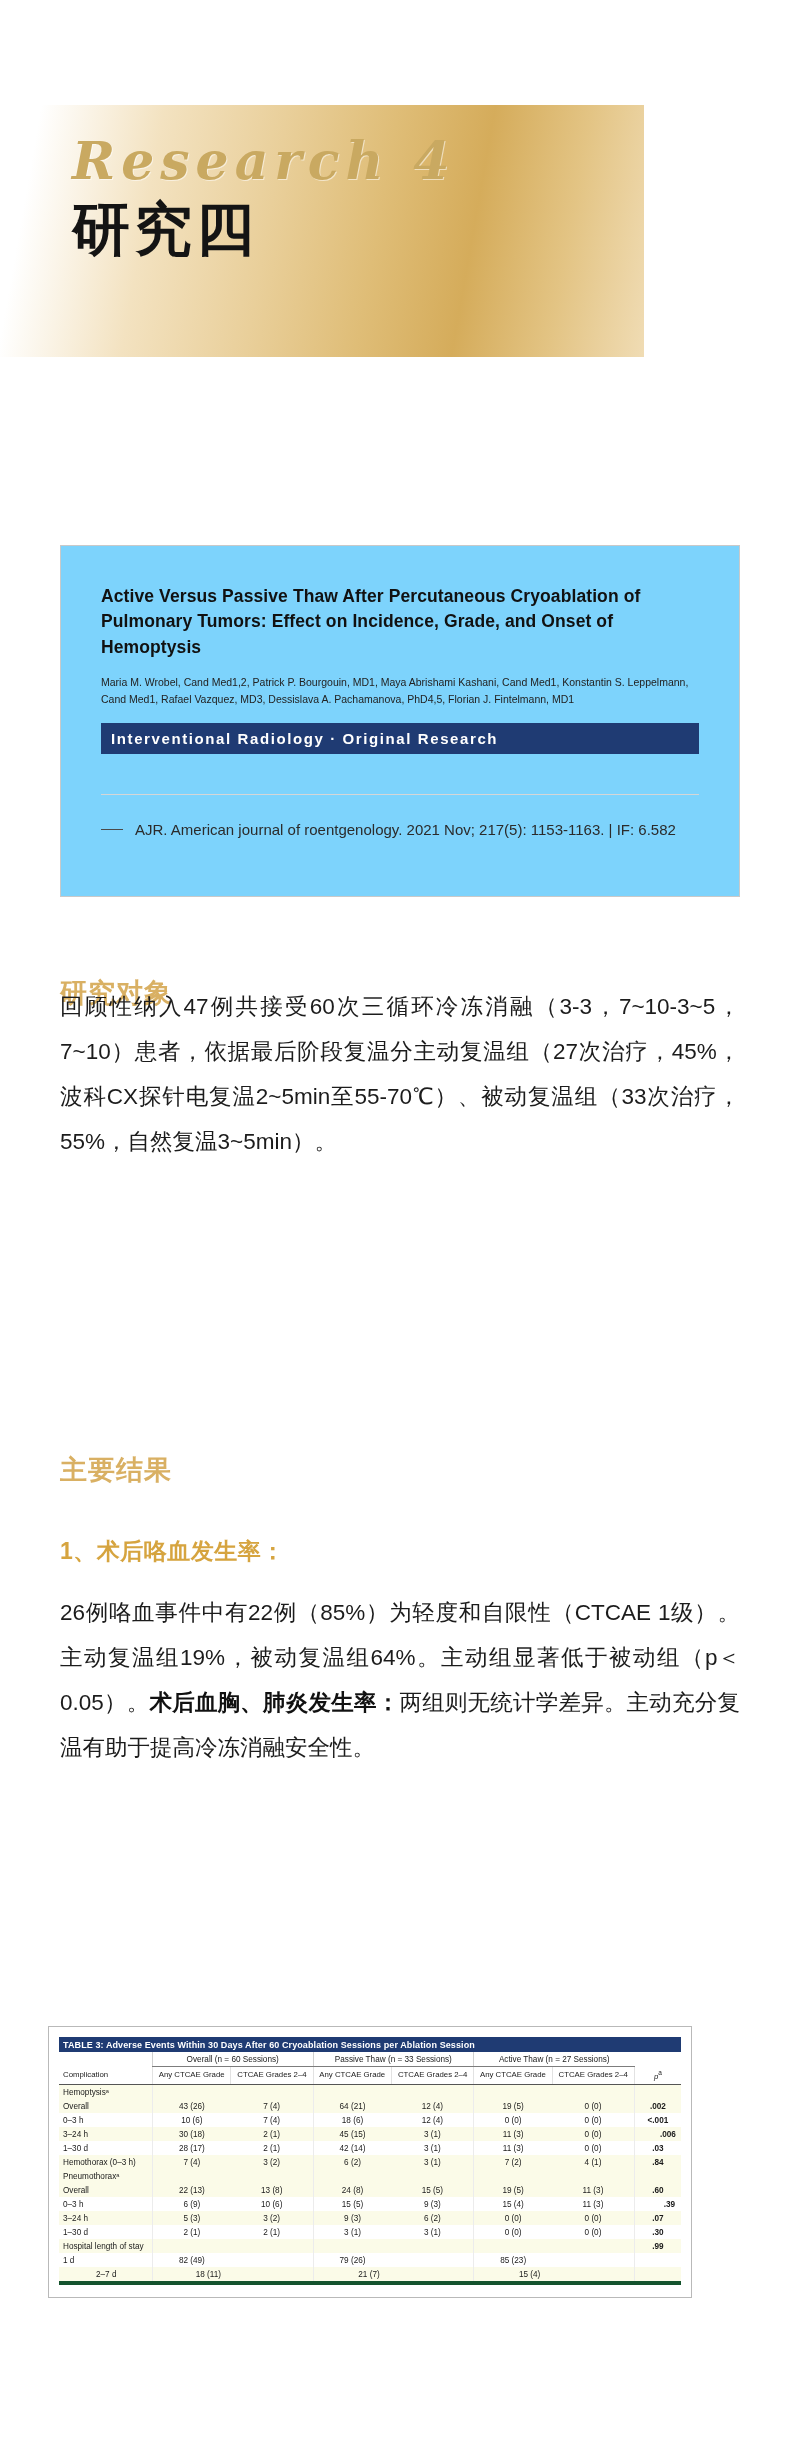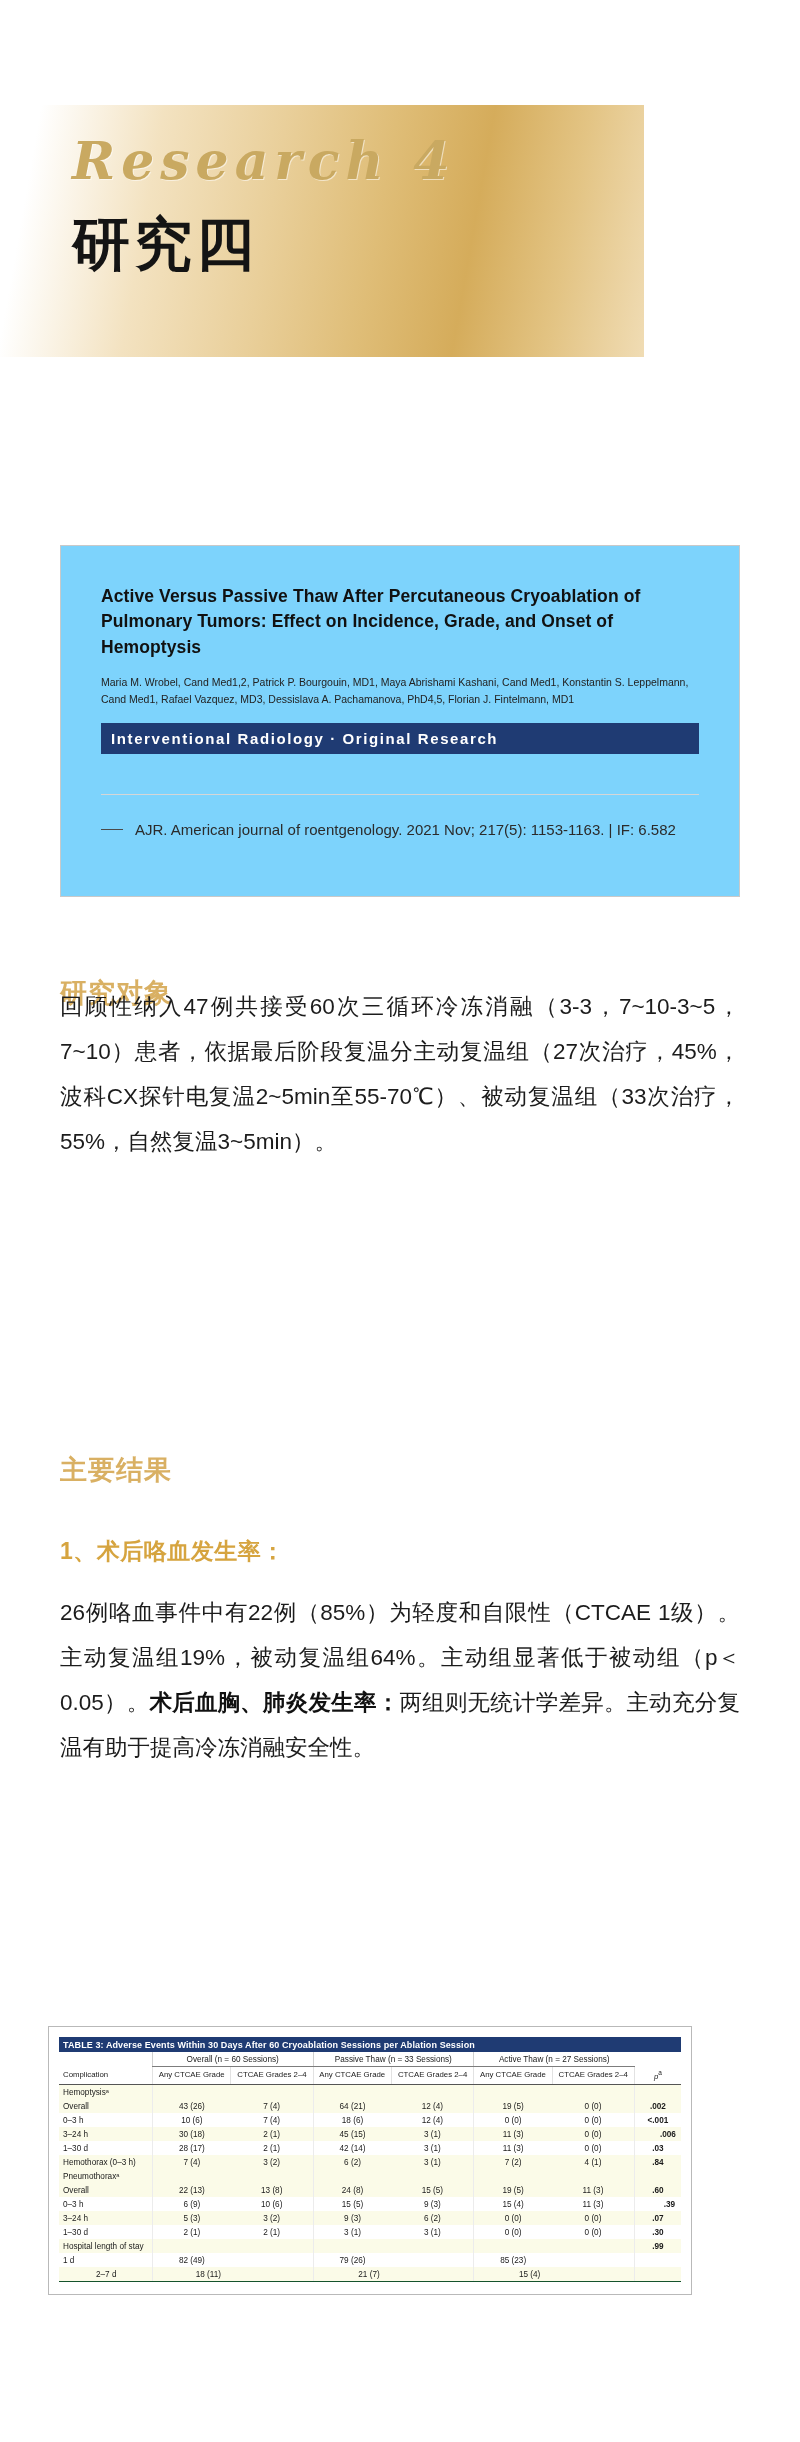--- a/index.html
+++ b/index.html
@@ -39,26 +39,26 @@
     font-family: "DejaVu Serif", serif;
     font-style: italic;
     font-weight: bold;
     font-size: 52px;
     letter-spacing: 6px;
     color: #c9a961;
     text-shadow: 1px 1px 0 rgba(255,255,255,0.55);
     line-height: 1;
   }
   .banner-cn {
-    font-family: Liberation Serif, serif;
+    font-family: Liberation Mono, monospace;
     font-weight: bold;
     font-size: 58px;
     letter-spacing: 4px;
     color: #141414;
-    margin-top: 29px;
+    margin-top: 18px;
     line-height: 1;
   }
 
   
   .cite-card {
     position: absolute;
     left: 60px; top: 545px;
     width: 680px; height: 352px;
     border: 1px solid #c9c9c9;
     background: #7dd3fc;
@@ -194,21 +194,21 @@
     border-left: none;
   }
   td.lead { text-align: left; }
   td.num  { text-align: center; }
   tr.alt td { background: #fbfbe8; }
   tr.sect td {
     font-weight: normal;
     background: #fbfbe8;
   }
   td.indent { padding-left: 12px; }
-  tr.lastrow td { border-bottom: 1px solid #14532d; padding-left: 37px; }
+  tr.lastrow td { border-bottom: 4px solid #14532d; padding-left: 37px; }
   .colsep { border-left: 1px solid #ececec; }
 </style>
 </head>
 <body>
 
 <div class="banner">
   <div class="banner-inner">
     <div class="banner-script">Research 4</div>
     <div class="banner-cn">研究四</div>
   </div>

